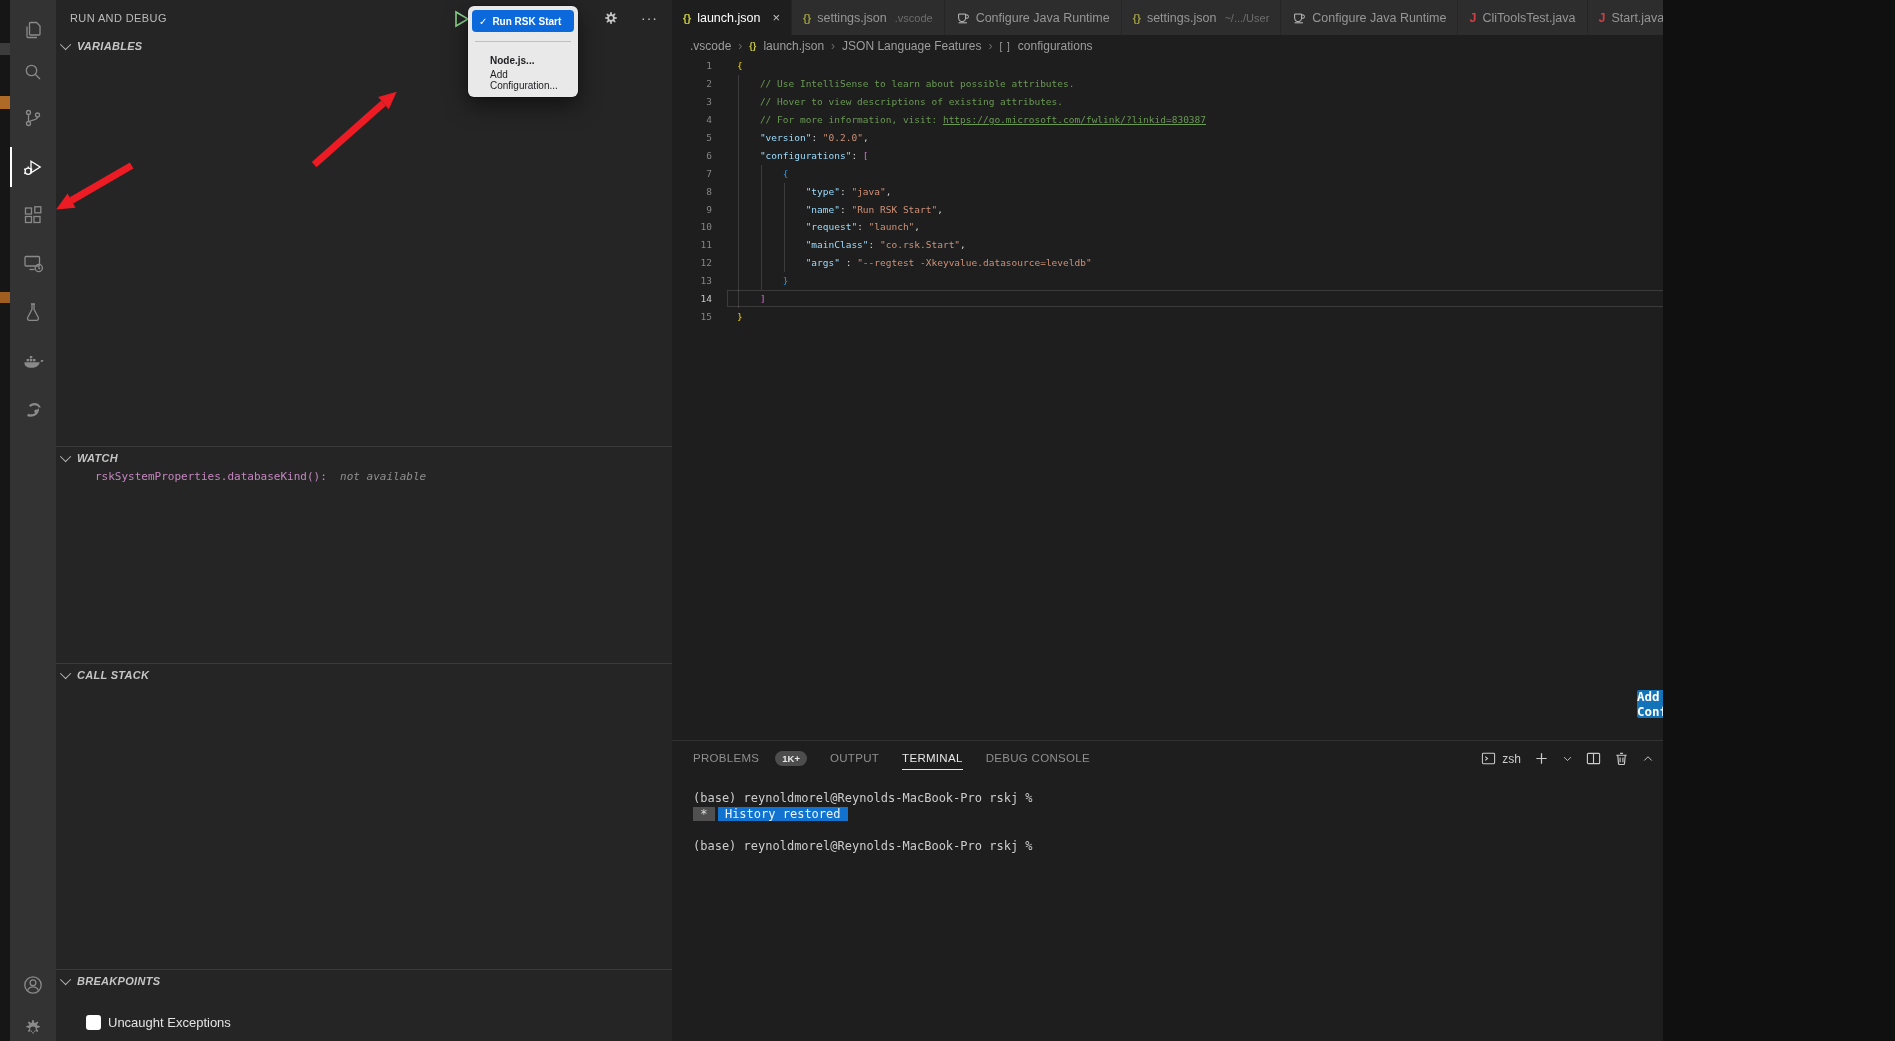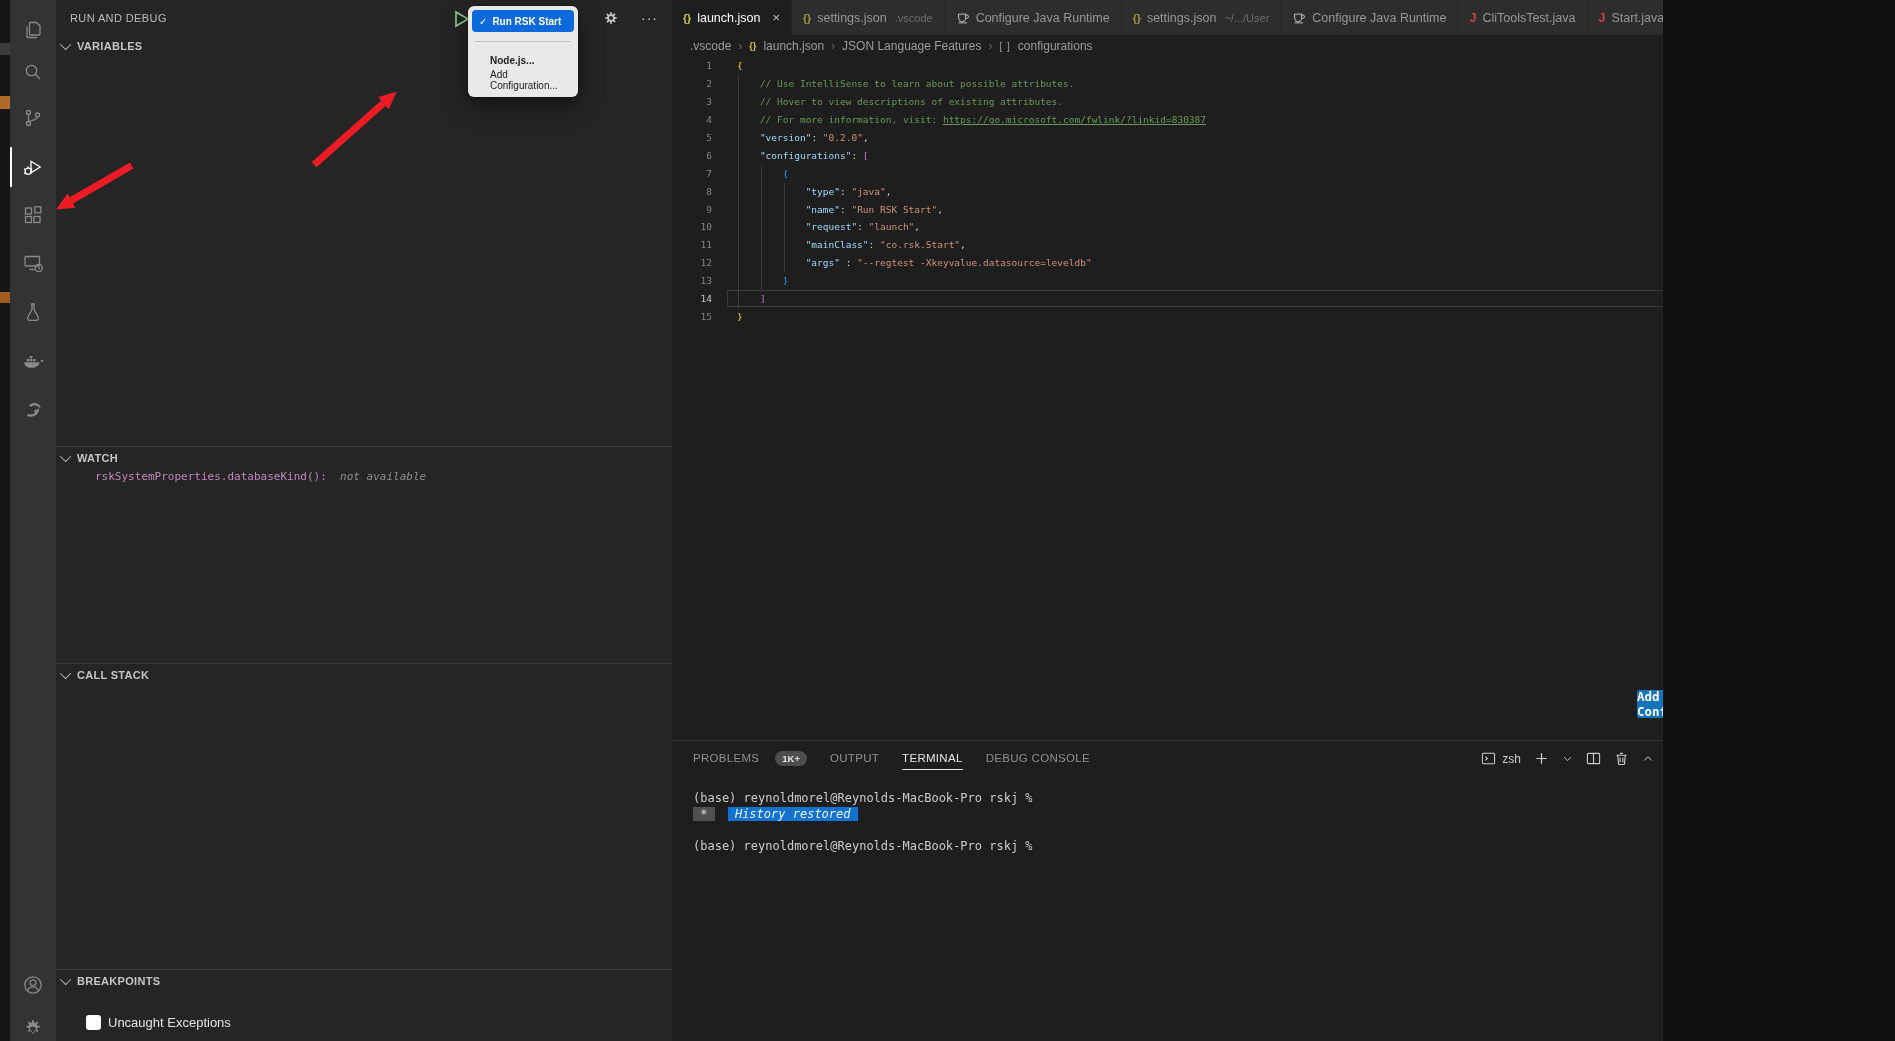--- a/index.html
+++ b/index.html
@@ -20,21 +20,21 @@
 
   
   .sidebar{left:56px;top:0;width:616px;height:100%;background:#252526;}
   .sb-top{position:absolute;top:0;left:0;right:0;height:35px;display:flex;align-items:center;padding:0 14px;box-sizing:border-box;}
   .sb-title{font-size:11px;color:#bcbcbc;letter-spacing:.4px;}
   .sb-actions{margin-left:auto;display:flex;align-items:center;gap:22px;color:#c5c5c5;}
   .sb-actions svg{width:16px;height:16px;display:block;}
   .dots{font-size:14px;letter-spacing:1px;color:#c5c5c5;line-height:10px;}
   .sec-head{position:absolute;left:0;right:0;height:22px;display:flex;align-items:center;gap:6px;padding-left:7px;color:#c5c5c5;}
   .sec-head .chev{width:7px;height:7px;border-left:1.4px solid #b6b6b6;border-bottom:1.4px solid #b6b6b6;transform:rotate(-45deg) translateY(-2px);}
-  .sec-head .sec-title{font-size:11px;font-weight:bold;letter-spacing:.3px;}
+  .sec-head .sec-title{font-size:11px;font-weight:bold;letter-spacing:.3px;font-style:italic;}
   .sec-line{border-top:1px solid #3a3a3a;}
   .watch-item{position:absolute;left:39px;top:470px;font-family:"DejaVu Sans Mono","Liberation Mono",monospace;font-size:11px;}
   .watch-expr{color:#c586c0;}
   .watch-val{color:#8f8f8f;font-style:italic;}
   .bp-item{position:absolute;left:30px;top:1015px;display:flex;align-items:center;gap:7px;}
   .bp-check{width:15px;height:15px;background:#ffffff;border-radius:3px;}
   .bp-label{color:#e3e3e3;font-size:13px;}
 
   
   .main{left:672px;top:0;right:0;height:100%;background:#1e1e1e;}
@@ -84,21 +84,21 @@
   .ptabs{position:absolute;top:0;left:21px;height:35px;display:flex;align-items:center;gap:23px;}
   .ptab{font-size:11.5px;letter-spacing:.3px;color:#8f8f8f;display:flex;align-items:center;gap:16px;padding:4px 0 5px;cursor:pointer;}
   .ptab.active{color:#e7e7e7;border-bottom:1px solid #e7e7e7;}
   .pbadge{background:#4d4d4d;color:#e8e8e8;font-size:9.5px;font-weight:bold;padding:2px 7px;border-radius:10px;letter-spacing:0;}
   .pactions{position:absolute;top:0;right:9px;height:35px;display:flex;align-items:center;gap:13px;color:#cccccc;}
   .pactions svg{width:15px;height:15px;display:block;}
   .pshell{display:flex;align-items:center;gap:6px;font-size:12px;color:#cccccc;}
   .term{position:absolute;top:49px;left:21px;right:20px;font-family:"DejaVu Sans Mono","Liberation Mono",monospace;font-size:12px;line-height:16px;color:#cccccc;}
   .trow{height:16px;white-space:pre;}
   .tstar{background:#505050;color:#dddddd;}
-  .tbanner{background:#1173cf;color:#eaf4ff;margin-left:13px;font-style:italic;}
+  .tbanner{background:#1173cf;color:#eaf4ff;margin-left:3px;}
 
   
   .playbtn{left:454px;top:10px;width:17px;height:18px;}
   .menu{left:468px;top:6px;width:110px;height:91px;background:#e9e9ea;border-radius:6px;z-index:30;
         box-shadow:0 8px 22px rgba(0,0,0,.55),0 0 0 1px rgba(0,0,0,.18);}
   .menu-sel{position:absolute;left:4px;right:4px;top:4px;height:22px;background:#0b69dc;border-radius:4px;color:#ffffff;
             display:flex;align-items:center;gap:5px;padding:0 7px;box-sizing:border-box;font-size:10px;font-weight:bold;cursor:pointer;}
   .menu-sep{position:absolute;left:7px;right:7px;top:35px;height:1px;background:#bfbfc1;}
   .menu-item{position:absolute;left:22px;right:4px;height:16px;font-size:10px;color:#1d1d1f;display:flex;align-items:center;cursor:pointer;}
 

